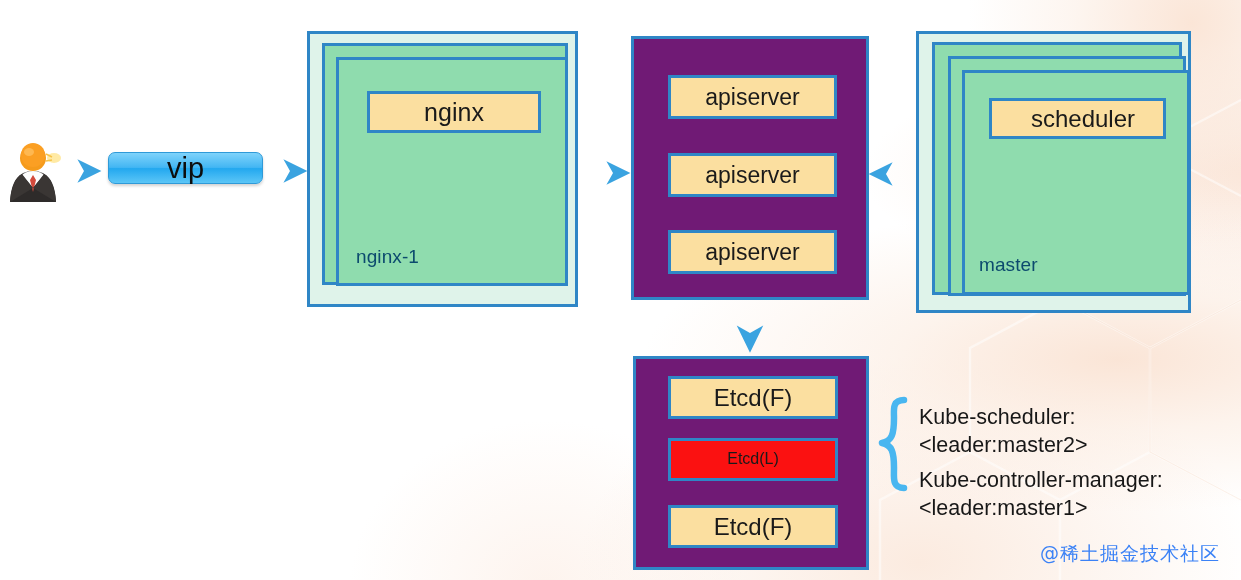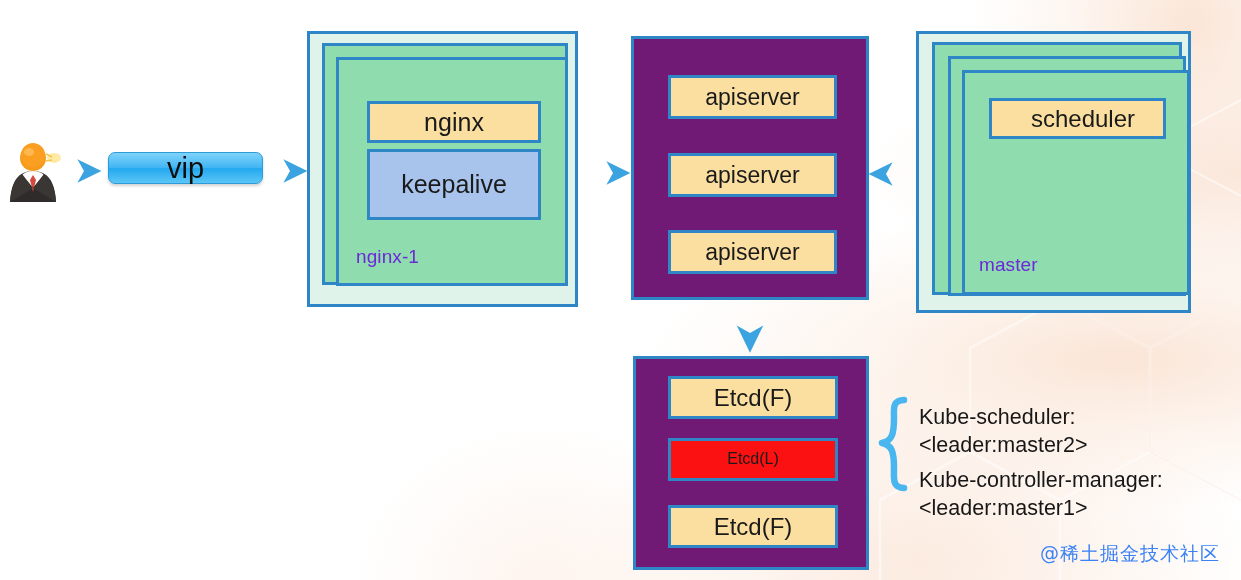--- a/index.html
+++ b/index.html
@@ -58,21 +58,21 @@
     line-height: 1.05;
     color: #1a1a1a;
     border: 3px solid #2f86c6;
   }
   .chip.amber { background: #fbdfa0; }
   .chip.blue  { background: #a8c4ec; }
   .chip.red   { background: #fb1111; }
 
   .grp-label {
     position: absolute;
-    color: #6d28d9;
+    color: #0c4a6e;
     font-size: 19px;
     letter-spacing: .1px;
   }
 
   
   .vip {
     position: absolute;
     box-sizing: border-box;
     border-radius: 7px;
     background: linear-gradient(#7fd3fb 0%, #43b6f3 48%, #23a8ef 52%, #5cc6f7 100%);
@@ -196,25 +196,22 @@
       <line x1="916" y1="174" x2="871" y2="174" stroke="url(#fadeL)" stroke-width="3" marker-end="url(#ar-l)"></line>
     </g>
     <g>
       <line x1="750" y1="300" x2="750" y2="350" stroke="url(#fadeD)" stroke-width="3.4" marker-end="url(#ar-d)"></line>
     </g>
   </svg>
 
   <div class="node shell-outer" style="left:307px; top:31px; width:271px; height:276px;"></div>
   <div class="node shell-green" style="left:322px; top:43px; width:246px; height:242px;"></div>
   <div class="node shell-green" style="left:336px; top:57px; width:232px; height:229px;">
-    <div class="chip amber" style="left:28px; top:41px; width:174px; height:42px; font-size:25px;">
+    <div class="chip amber" style="left:28px; top:31px; width:174px; height:42px; font-size:25px;">
       <span>nginx</span>
-    </div>
-    <div class="chip blue" style="left:28px; top:89px; width:174px; height:71px; font-size:25px;">
-      <span>keepalive</span>
     </div>
     <div class="grp-label" style="left:17px; top:186px;">nginx-1</div>
   </div>
 
   <div class="node shell-mint" style="left:631px; top:36px; width:238px; height:264px;">
     <div class="chip amber" style="left:34px; top:36px; width:169px; height:44px; font-size:23px;">
       <span>apiserver</span>
     </div>
     <div class="chip amber" style="left:34px; top:114px; width:169px; height:44px; font-size:23px;">
       <span>apiserver</span>

